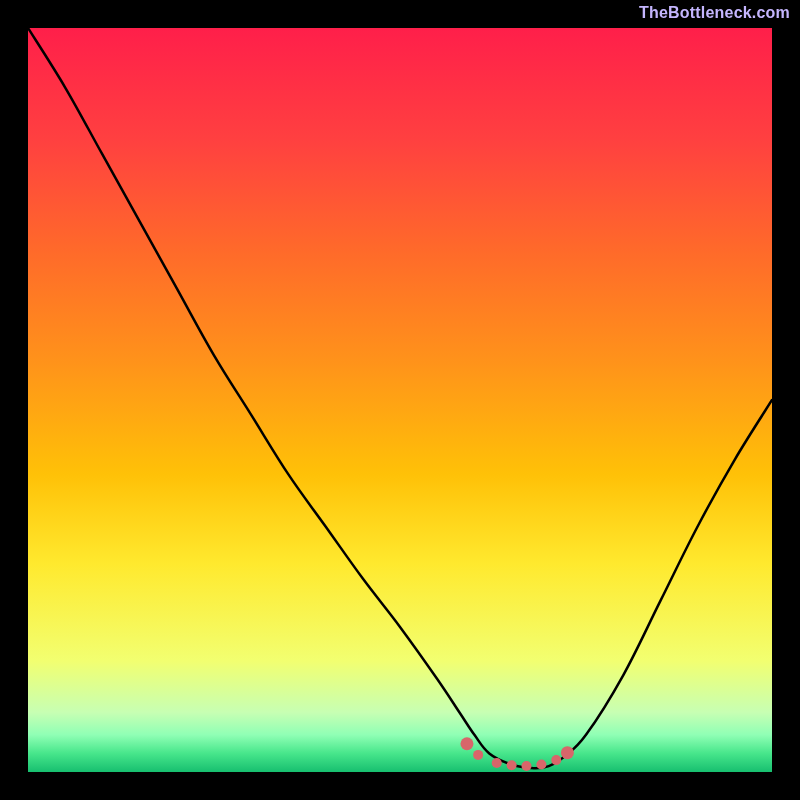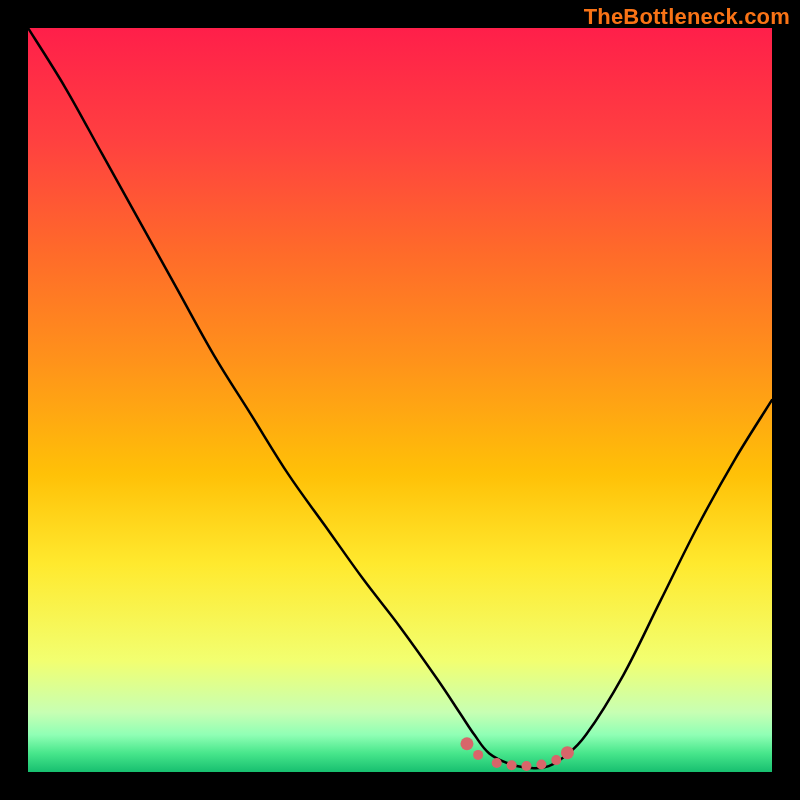--- a/index.html
+++ b/index.html
@@ -13,22 +13,22 @@
   }
   .wrap {
     position: relative;
     width: 800px;
     height: 800px;
   }
   .attribution {
     position: absolute;
     top: 4px;
     right: 10px;
-    color: #f97316;
-    font-size: 22px;
+    color: #c4b5fd;
+    font-size: 16px;
     font-weight: 600;
     letter-spacing: 0.2px;
     z-index: 10;
   }
   svg.plot {
     position: absolute;
     left: 28px;
     top: 28px;
     width: 744px;
     height: 744px;

